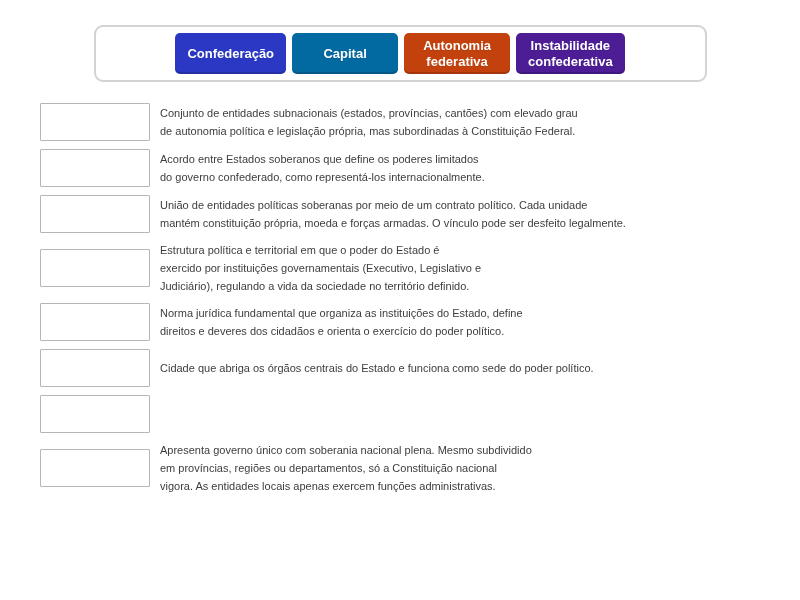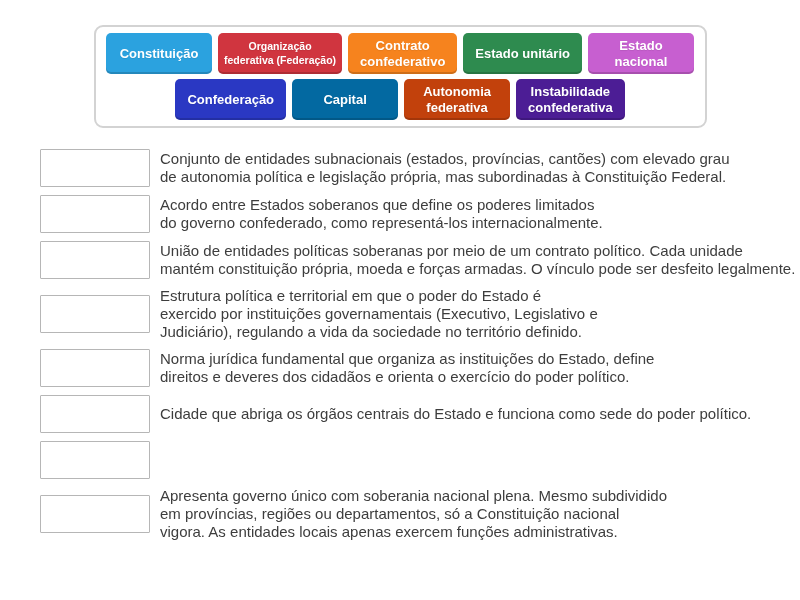--- a/index.html
+++ b/index.html
@@ -72,42 +72,32 @@
   .drop-box {
     flex: none;
     box-sizing: border-box;
     width: 110px;
     height: 38px;
     background: #ffffff;
     border: 1px solid #b6b6b6;
     border-radius: 1px;
   }
   .def-text {
-    font-size: 15px;
+    font-size: 11px;
     line-height: 18px;
     color: #3d3d3d;
     white-space: pre-line;
   }
 </style>
 </head>
 <body>
 
 <div class="stage">
 
   <div class="word-bank">
-    <div class="bank-row">
-      <div class="tile" style="background-color: rgb(43, 162, 223);">Constituição</div>
-      <div class="tile small" style="background-color: rgb(208, 53, 63);">Organização
-federativa (Federação)</div>
-      <div class="tile" style="background-color: rgb(246, 131, 30);">Contrato
-confederativo</div>
-      <div class="tile" style="background-color: rgb(46, 139, 79);">Estado unitário</div>
-      <div class="tile" style="background-color: rgb(199, 95, 208);">Estado
-nacional</div>
-    </div>
     <div class="bank-row">
       <div class="tile" style="background-color: rgb(42, 56, 195);">Confederação</div>
       <div class="tile" style="background-color: #0369a1;">Capital</div>
       <div class="tile" style="background-color: #c2410c;">Autonomia
 federativa</div>
       <div class="tile" style="background-color: #4c1d95;">Instabilidade
 confederativa</div>
     </div>
   </div>
 

